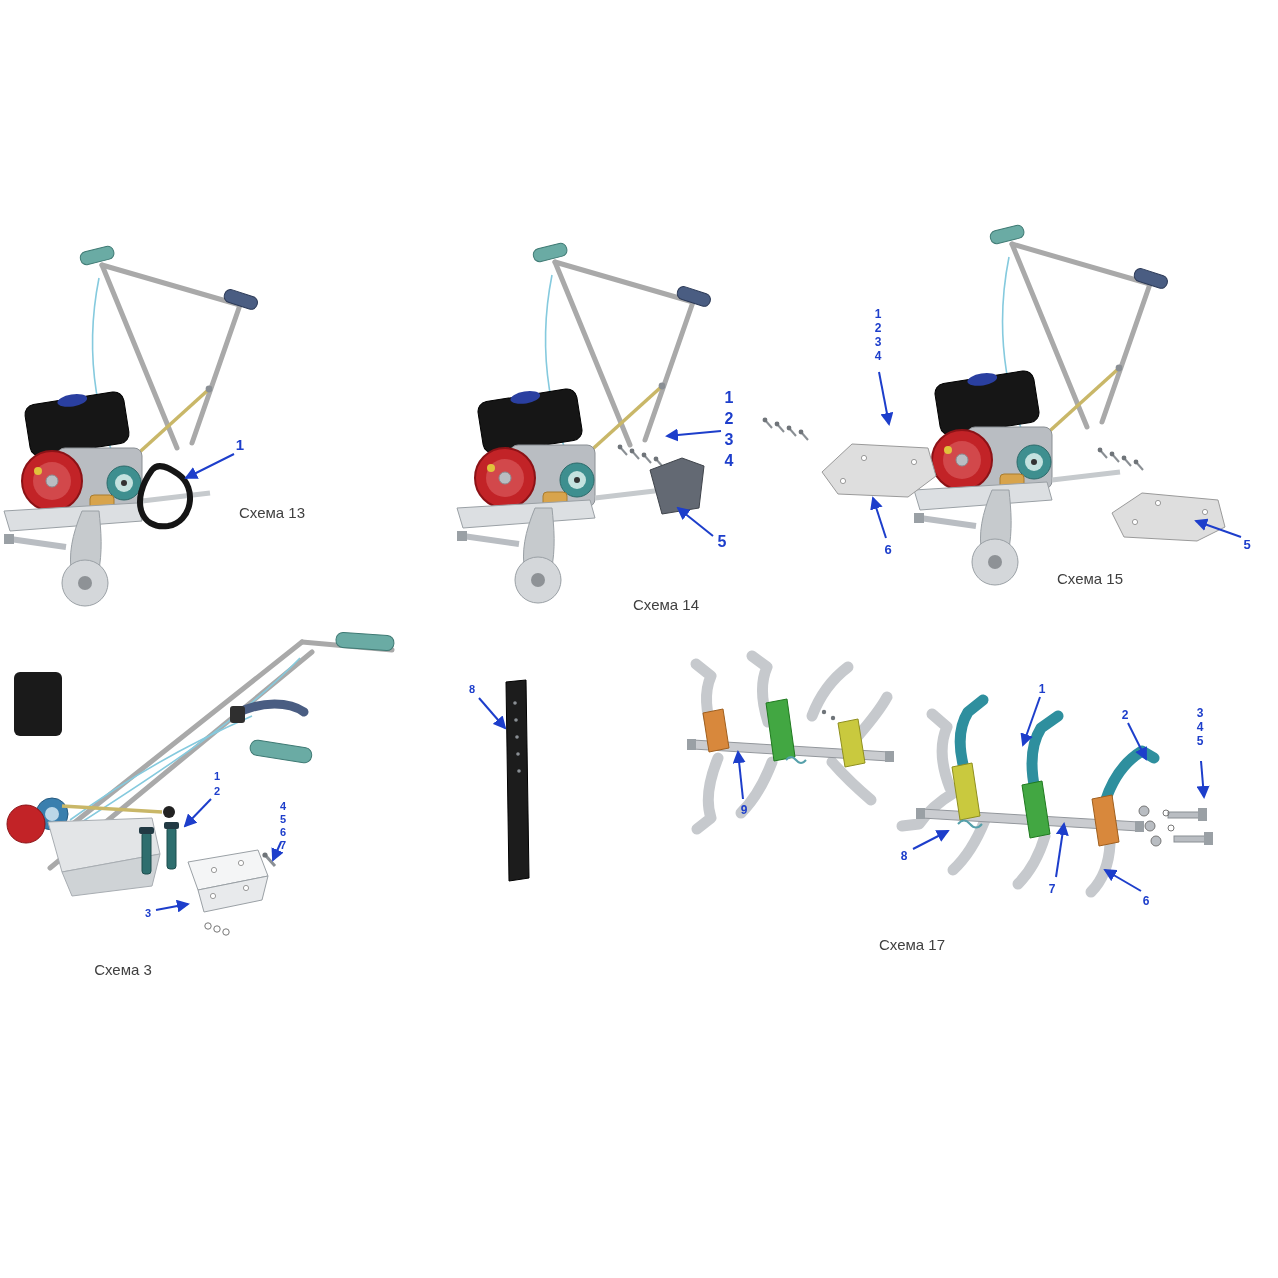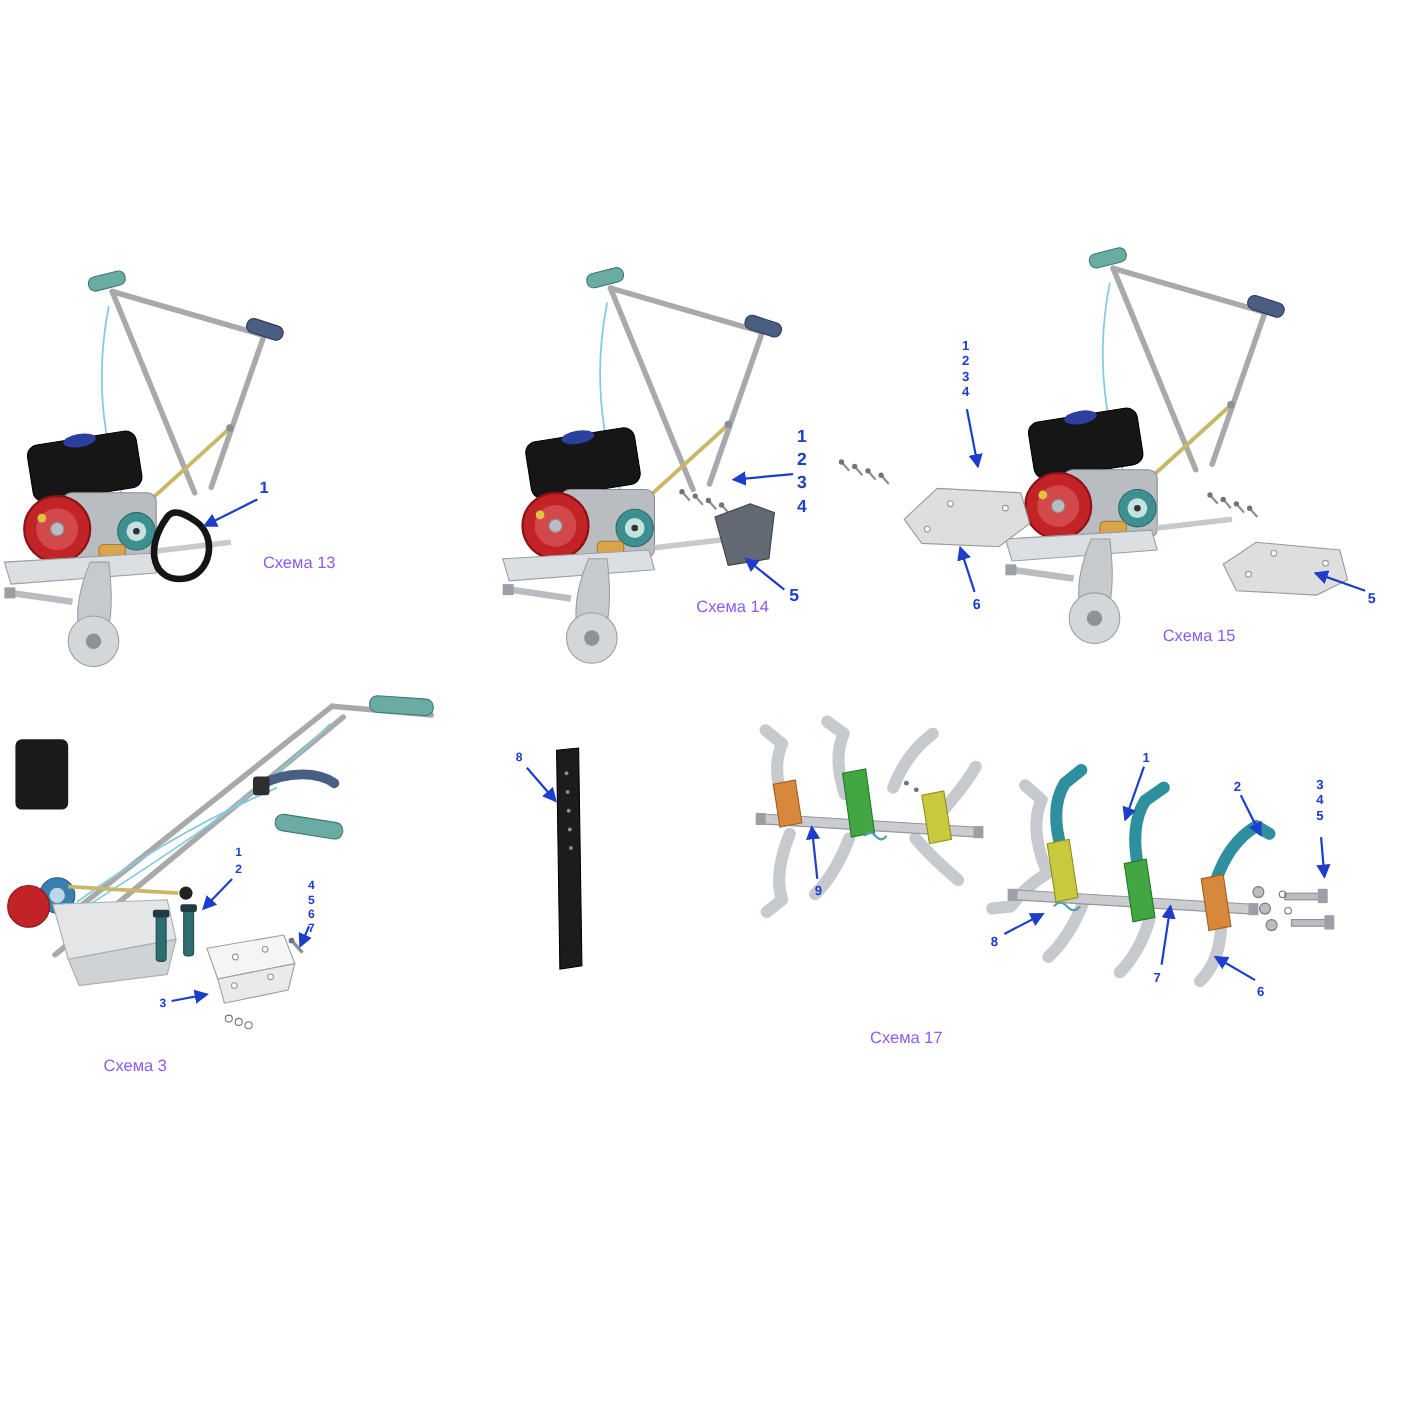--- a/index.html
+++ b/index.html
@@ -7,21 +7,21 @@
     position: relative;
     width: 1278px;
     height: 1278px;
     background: #ffffff;
     font-family: "Liberation Sans", sans-serif;
     overflow: hidden;
   }
   svg.scene { position: absolute; left: 0; top: 0; }
   .abs { position: absolute; transform: translate(-50%, -50%); white-space: nowrap; }
   .callout { color: #1d3ecb; font-weight: bold; line-height: 1; }
-  .caption { color: #8b5cf6; font-size: 15px; }
+  .caption { color: #404040; font-size: 15px; }
   .tube { stroke: #a9a9a9; stroke-width: 5; fill: none; stroke-linecap: round; }
   .cable { stroke: #85cade; stroke-width: 1.6; fill: none; }
   .blade { fill: none; stroke-width: 11; stroke-linecap: round; stroke-linejoin: round; }
   .blade.gray { stroke: #c6c9cd; }
   .blade.teal { stroke: #2e8f9e; }
   .arrowline { stroke: #1d3ecb; stroke-width: 2; fill: none; }
 </style>
 </head>
 <body>
 
@@ -257,18 +257,18 @@
   <span class="abs callout" style="left:1042px; top:689px; font-size:12px;">1</span>
   <span class="abs callout" style="left:1125px; top:715px; font-size:12px;">2</span>
   <span class="abs callout" style="left:1200px; top:713px; font-size:12px;">3</span>
   <span class="abs callout" style="left:1200px; top:727px; font-size:12px;">4</span>
   <span class="abs callout" style="left:1200px; top:741px; font-size:12px;">5</span>
   <span class="abs callout" style="left:904px; top:856px; font-size:12px;">8</span>
   <span class="abs callout" style="left:1052px; top:889px; font-size:12px;">7</span>
   <span class="abs callout" style="left:1146px; top:901px; font-size:12px;">6</span>
 
   <span class="abs caption" style="left:272px; top:512px;">Схема 13</span>
-  <span class="abs caption" style="left:666px; top:552px;text-align:right;">Схема 14</span>
+  <span class="abs caption" style="left:666px; top:604px;text-align:right;">Схема 14</span>
   <span class="abs caption" style="left:1090px; top:578px;">Схема 15</span>
   <span class="abs caption" style="left:123px; top:969px;">Схема 3</span>
-  <span class="abs caption" style="left:824px; top:944px;">Схема 17</span>
+  <span class="abs caption" style="left:912px; top:944px;">Схема 17</span>
 
 </div>
 
 </body></html>

